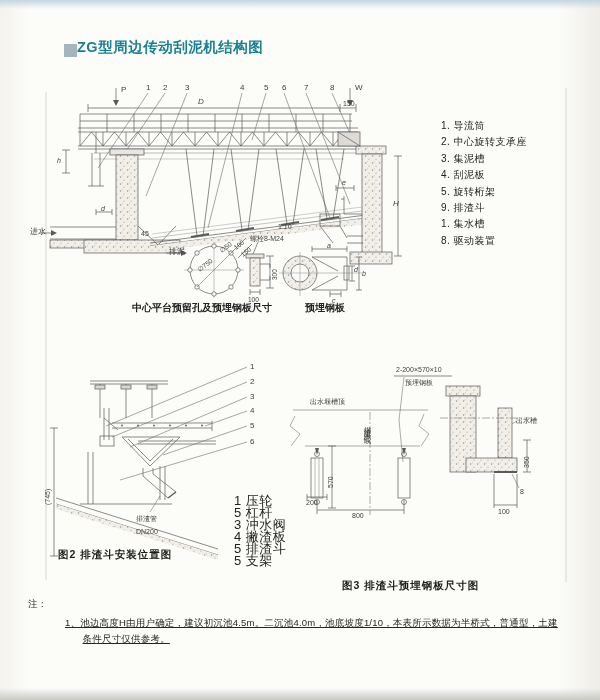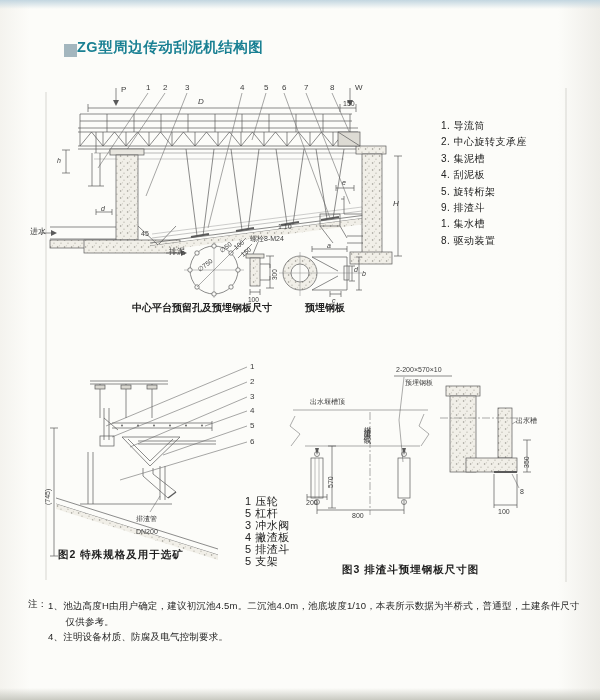--- a/index.html
+++ b/index.html
@@ -20,27 +20,27 @@
   .l7{font-size:7px;}
   .l65{font-size:6.5px;}
   .it{font-style:italic;}
   .rot{transform:rotate(-90deg);transform-origin:0 0;}
   .sl{transform:rotate(-38deg);transform-origin:0 0;}
   .cap{font-size:10px;font-weight:bold;color:#222;}
   .capfig{font-size:10.5px;font-weight:bold;color:#1c1c1c;letter-spacing:1px;}
   .legend{position:absolute;margin:14px;padding:0;list-style:none;color:#222;}
   .legend-main{left:427px;top:104px;font-size:10px;}
   .legend-main li{line-height:16.4px;letter-spacing:.5px;}
-  .legend-f2{left:231px;top:481px;font-size:11px;}
+  .legend-f2{left:220px;top:481px;font-size:13px;}
   .legend-f2 li{line-height:12.1px;letter-spacing:.5px;}
   .vtext{position:absolute;writing-mode:vertical-rl;text-orientation:upright;font-size:7.5px;color:#3c3c3c;letter-spacing:2px;}
   .notes{position:absolute;left:28px;top:598px;width:552px;font-size:9.5px;color:#252525;display:flex;}
   .notes .prefix{flex:0 0 20px;white-space:nowrap;}
   .notes .items{flex:1;}
-  .notes p{margin:0;padding-left:1.85em;text-indent:-1.85em;line-height:15.5px;letter-spacing:.2px;}
+  .notes p{margin:17px;padding-left:1.85em;text-indent:-1.85em;line-height:15.5px;letter-spacing:.2px;text-decoration:underline;}
 </style>
 </head>
 <body>
 
 <div class="page">
 
   <div class="title-row">
     <span class="bullet"></span>
     <h1 class="title">ZG型周边传动刮泥机结构图</h1>
   </div>
@@ -371,44 +371,43 @@
 
   <span class="l" style="left:250px;top:363px">1</span>
   <span class="l" style="left:250px;top:378px">2</span>
   <span class="l" style="left:250px;top:393px">3</span>
   <span class="l" style="left:250px;top:407px">4</span>
   <span class="l" style="left:250px;top:422px">5</span>
   <span class="l" style="left:250px;top:438px">6</span>
   <span class="l l7 rot" style="left:44px;top:505px">(745)</span>
   <span class="l l7" style="left:136px;top:515px">排渣管</span>
   <span class="l l7" style="left:136px;top:528px">DN200</span>
-  <span class="l capfig" style="left:58px;top:549px">图2 特殊规格及用于选矿</span>
+  <span class="l capfig" style="left:58px;top:549px">图2 排渣斗安装位置图</span>
   <ul class="legend legend-f2">
     <li>1 压轮</li>
     <li>5 杠杆</li>
     <li>3 冲水阀</li>
     <li>4 撇渣板</li>
     <li>5 排渣斗</li>
     <li>5 支架</li>
   </ul>
 
   <span class="l l7" style="left:396px;top:366px">2-200×570×10</span>
   <span class="l l7" style="left:405px;top:379px">预埋钢板</span>
   <span class="l l7" style="left:310px;top:398px">出水堰槽顶</span>
   <span class="vtext" style="left:362px;top:420px">排渣管中心线</span>
   <span class="l l7" style="left:516px;top:417px">出水槽</span>
   <span class="l l7 rot" style="left:327px;top:488px">570</span>
   <span class="l l7" style="left:306px;top:499px">200</span>
   <span class="l l7" style="left:352px;top:512px">800</span>
   <span class="l l7 rot" style="left:523px;top:468px">350</span>
   <span class="l l7" style="left:520px;top:488px">8</span>
   <span class="l l7" style="left:498px;top:508px">100</span>
-  <span class="l capfig" style="left:342px;top:564px">图3 排渣斗预埋钢板尺寸图</span>
+  <span class="l capfig" style="left:342px;top:580px">图3 排渣斗预埋钢板尺寸图</span>
 
   <div class="notes">
     <span class="prefix">注：</span>
     <div class="items">
       <p>1、池边高度H由用户确定，建议初沉池4.5m。二沉池4.0m，池底坡度1/10，本表所示数据为半桥式，普通型，土建条件尺寸仅供参考。</p>
-      <p>4、注明设备材质、防腐及电气控制要求。</p>
     </div>
   </div>
 
 </div>
 
 </body></html>

